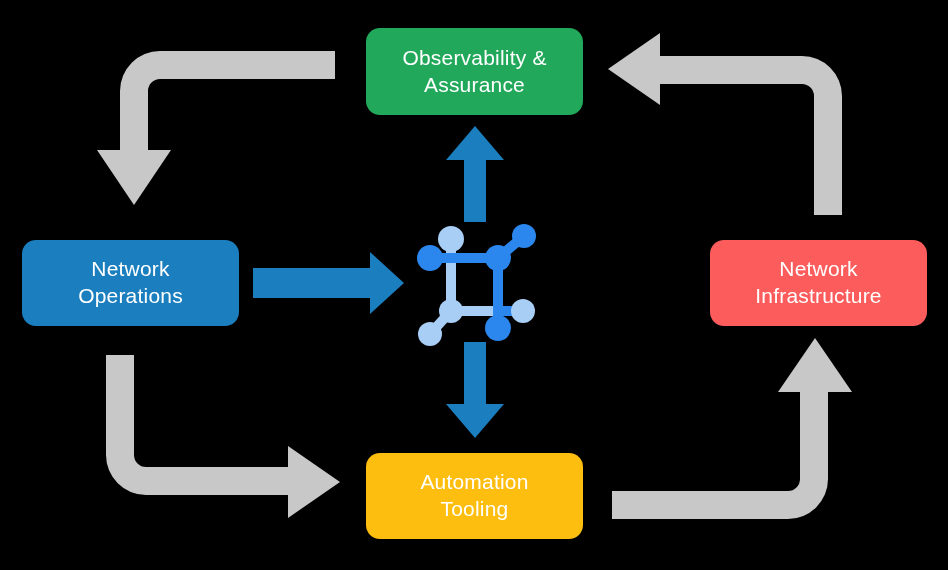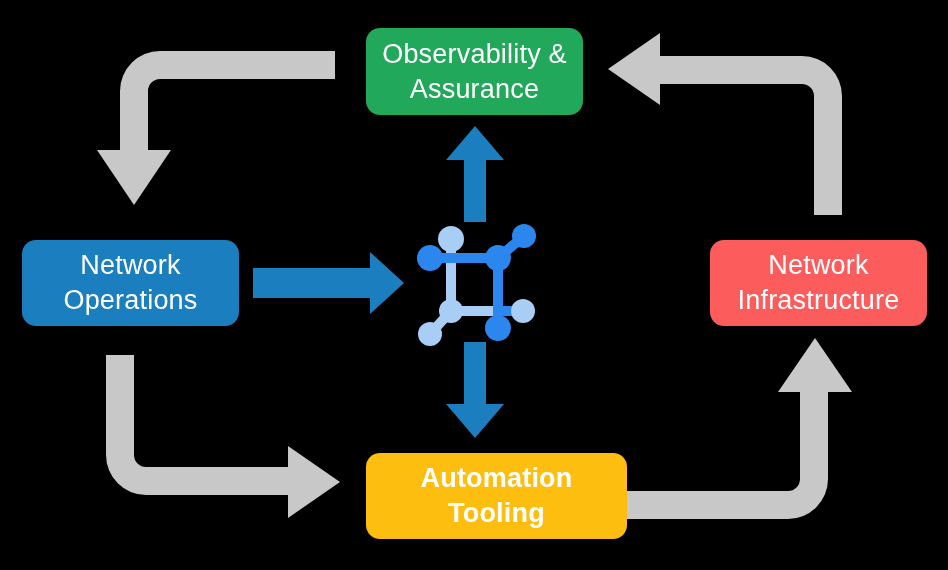--- a/index.html
+++ b/index.html
@@ -19,21 +19,21 @@
     overflow: hidden;
   }
   .node-box {
     position: absolute;
     border-radius: 14px;
     display: flex;
     align-items: center;
     justify-content: center;
     text-align: center;
     color: #ffffff;
-    font-size: 27px;
+    font-size: 21px;
     line-height: 1.28;
     letter-spacing: 0.2px;
     font-weight: 400;
     box-sizing: border-box;
     padding: 4px 10px;
     white-space: pre-line;
   }
   #box-observability {
     left: 366px;
     top: 28px;
@@ -51,24 +51,23 @@
   #box-network-infrastructure {
     left: 710px;
     top: 240px;
     width: 217px;
     height: 86px;
     background: #fc5c5c;
   }
   #box-automation-tooling {
     left: 366px;
     top: 453px;
-    width: 261px;
+    width: 217px;
     height: 86px;
     background: #febe10;
-    font-weight: bold;
   }
   #arrows-layer, #icon-layer {
     position: absolute;
     left: 0;
     top: 0;
     width: 948px;
     height: 570px;
     pointer-events: none;
   }
   #center-icon {

